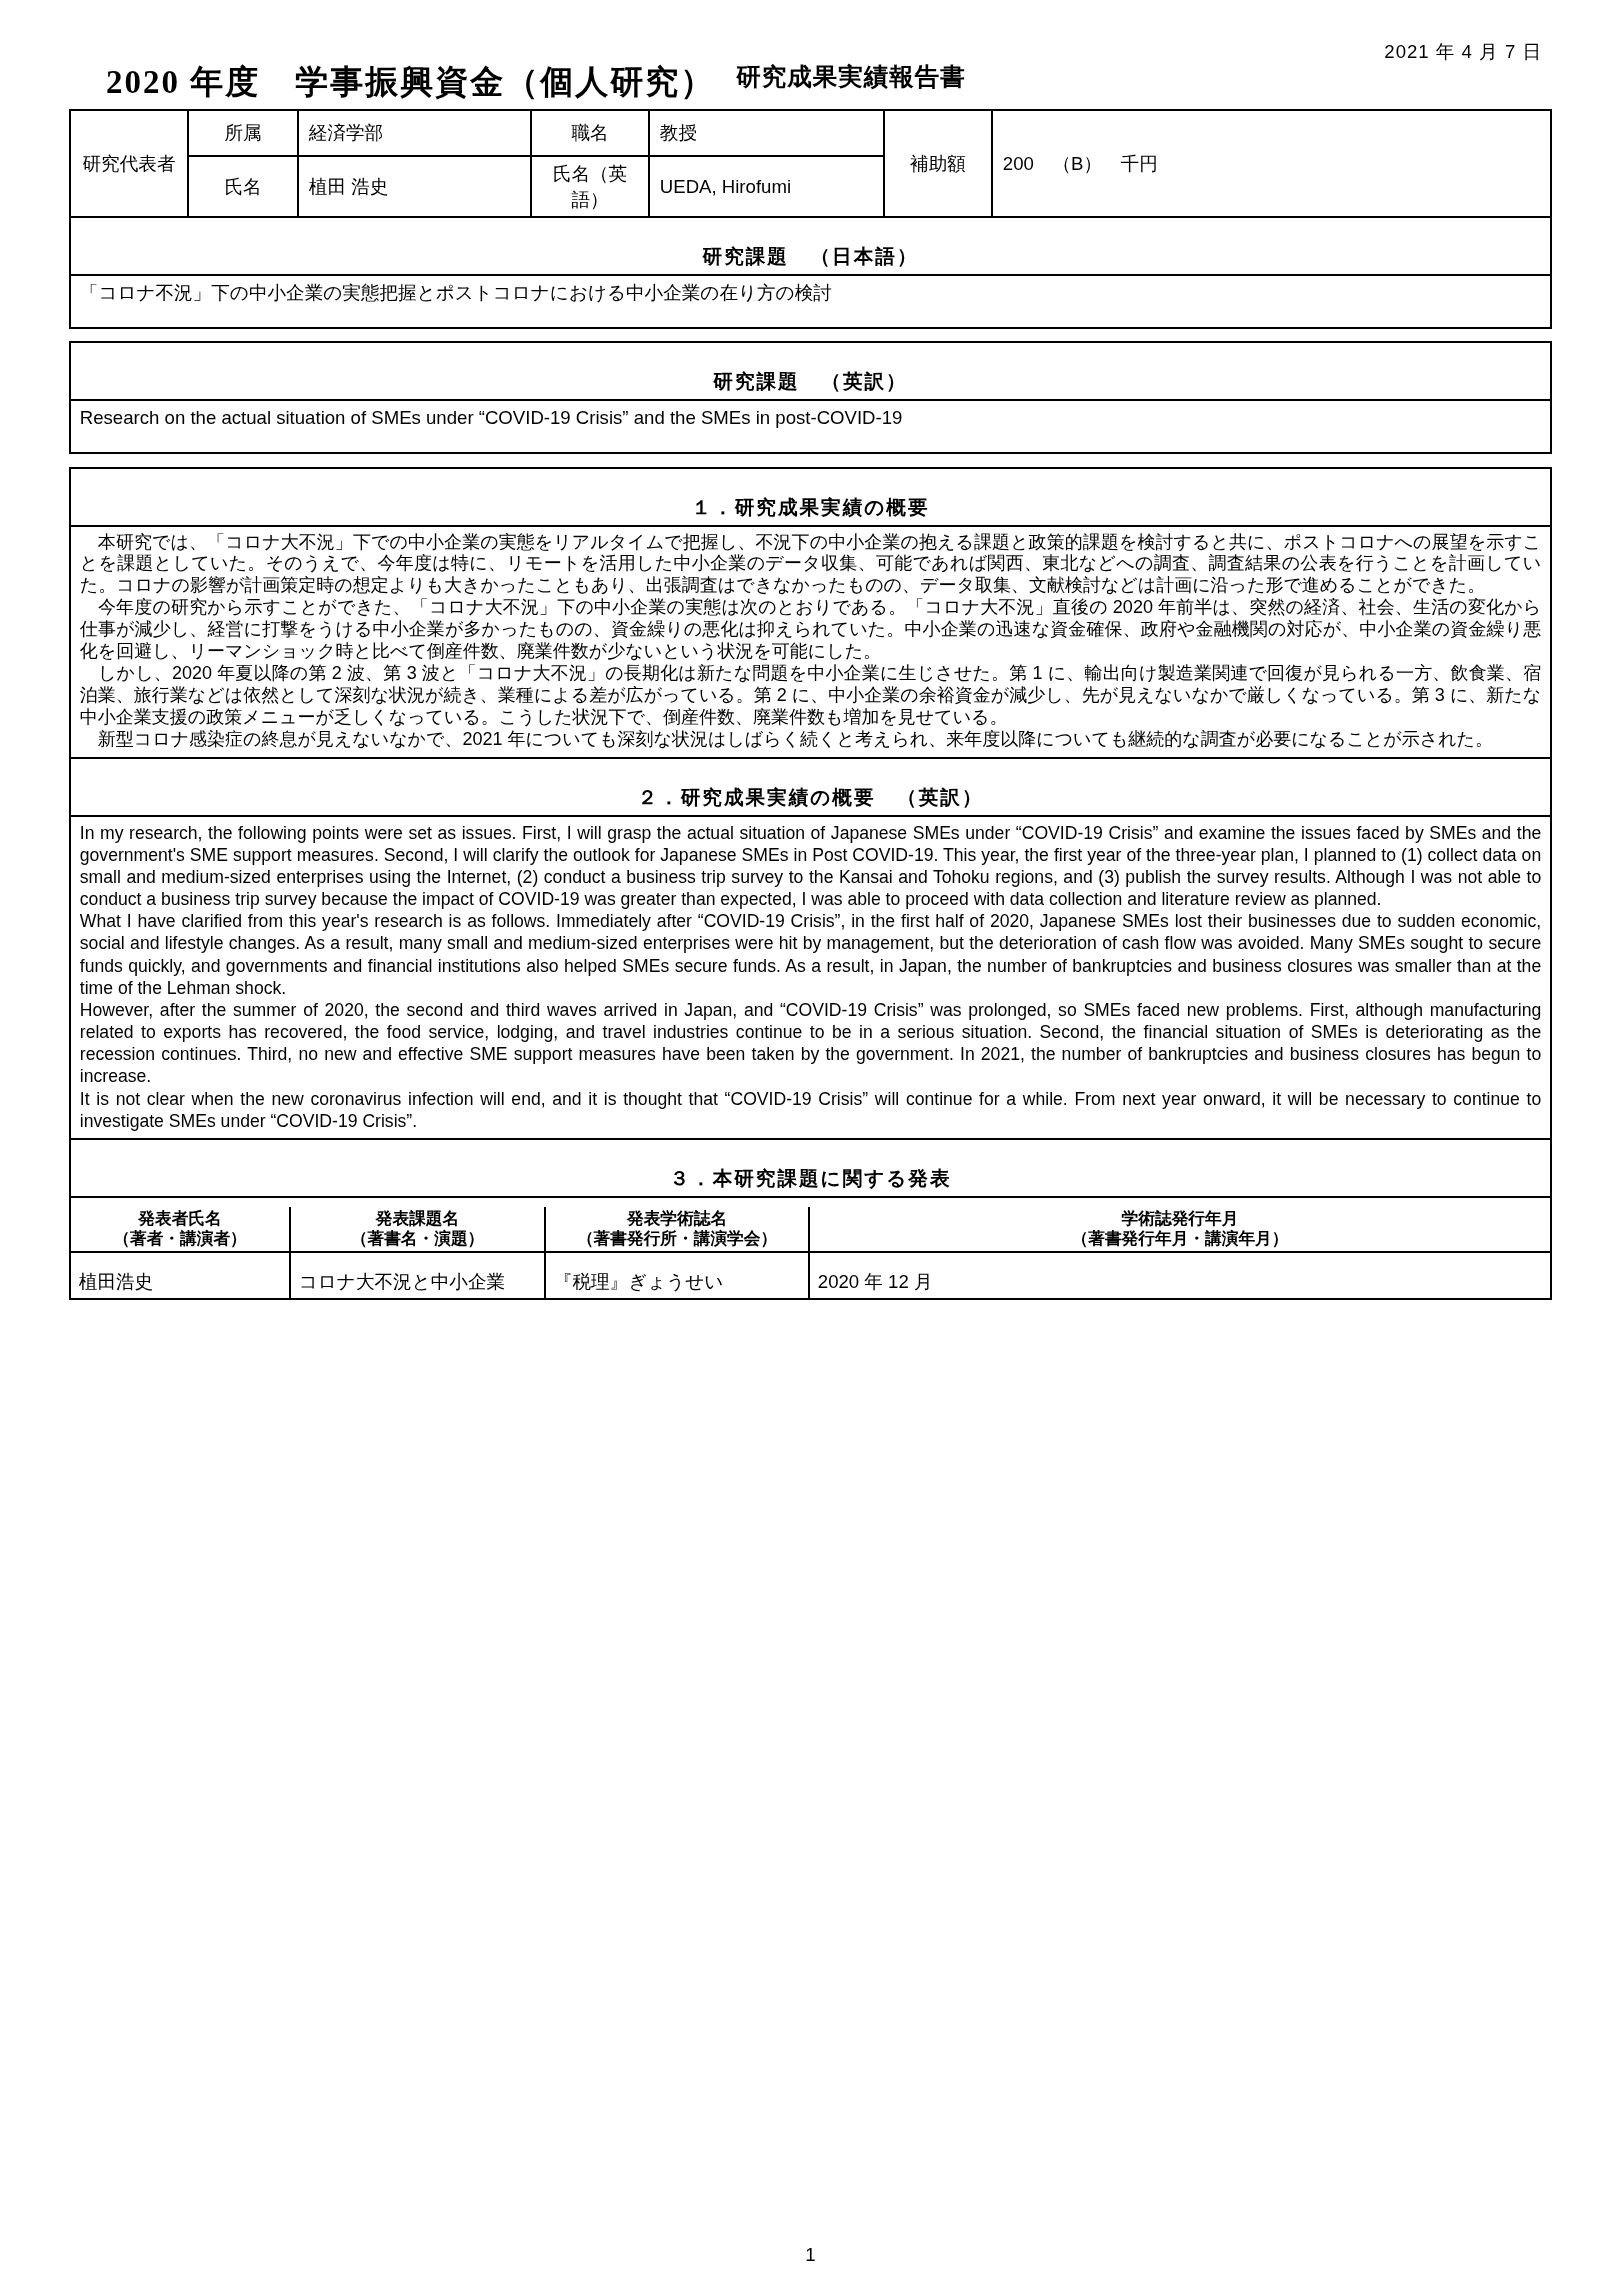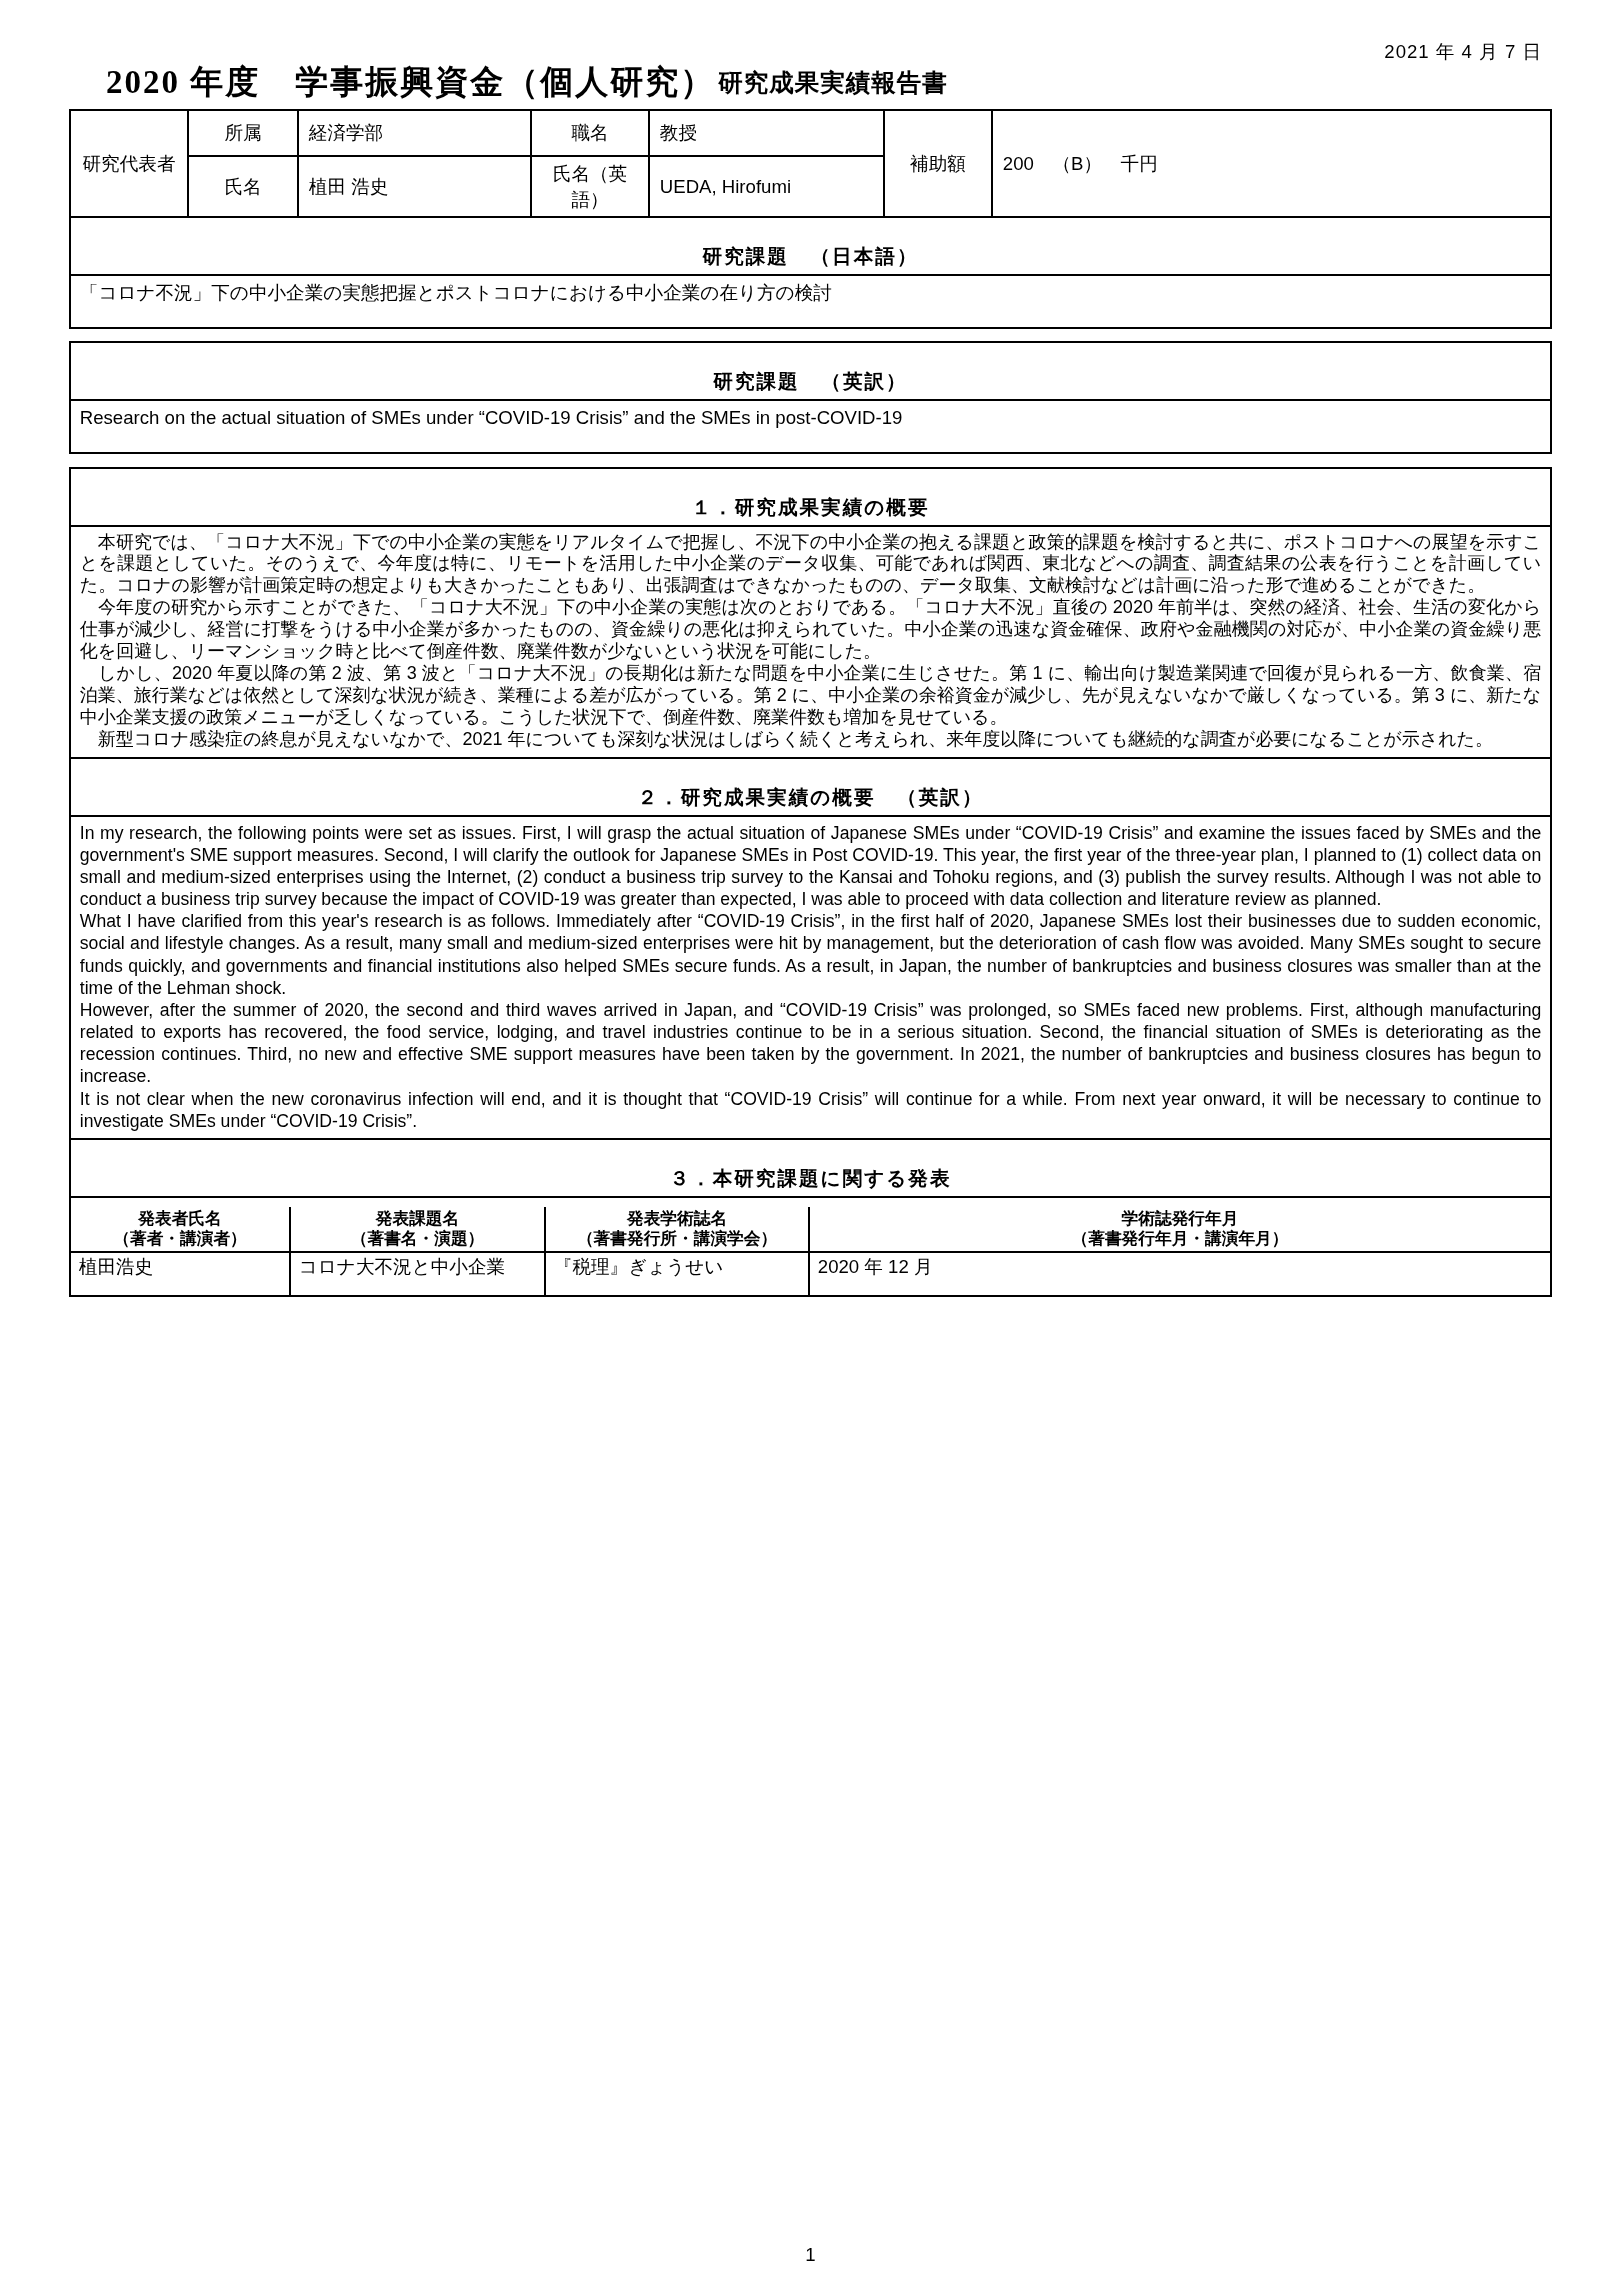--- a/index.html
+++ b/index.html
@@ -16,21 +16,21 @@
   }
 
   
   .page-header { position: relative; height: 74px; }
   .report-date {
     position: absolute; top: 3.9px; right: 10px;
     font-size: 18.6px; letter-spacing: 1px;
   }
   .title-row {
     position: absolute; left: 37px; bottom: 3.9px;
-    display: flex; align-items: center; gap: 3px;
+    display: flex; align-items: flex-start; gap: 21px;
     font-family: "Liberation Serif", "DejaVu Serif", serif;
   }
   .title-main { font-size: 33px; font-weight: 700; letter-spacing: 2px; }
   .title-sub  { font-size: 24.5px; font-weight: 700; letter-spacing: 1px; }
 
   
   table.info-table {
     width: 100%;
     border-collapse: collapse;
     table-layout: fixed;
@@ -95,21 +95,21 @@
     font-weight: bold;
     text-align: center;
     white-space: pre-line;
     line-height: 1.2;
     padding: 2px 3.9px;
   }
   table.pres-table td {
     font-size: 18.6px;
     height: 43px;
     vertical-align: top;
-    padding-top: 1px;
+    padding-top: 16px;
   }
 
   
   .page-number {
     position: absolute;
     bottom: 27.4px; left: 50%;
     transform: translateX(-50%);
     font-size: 18.6px;
   }
 </style>

